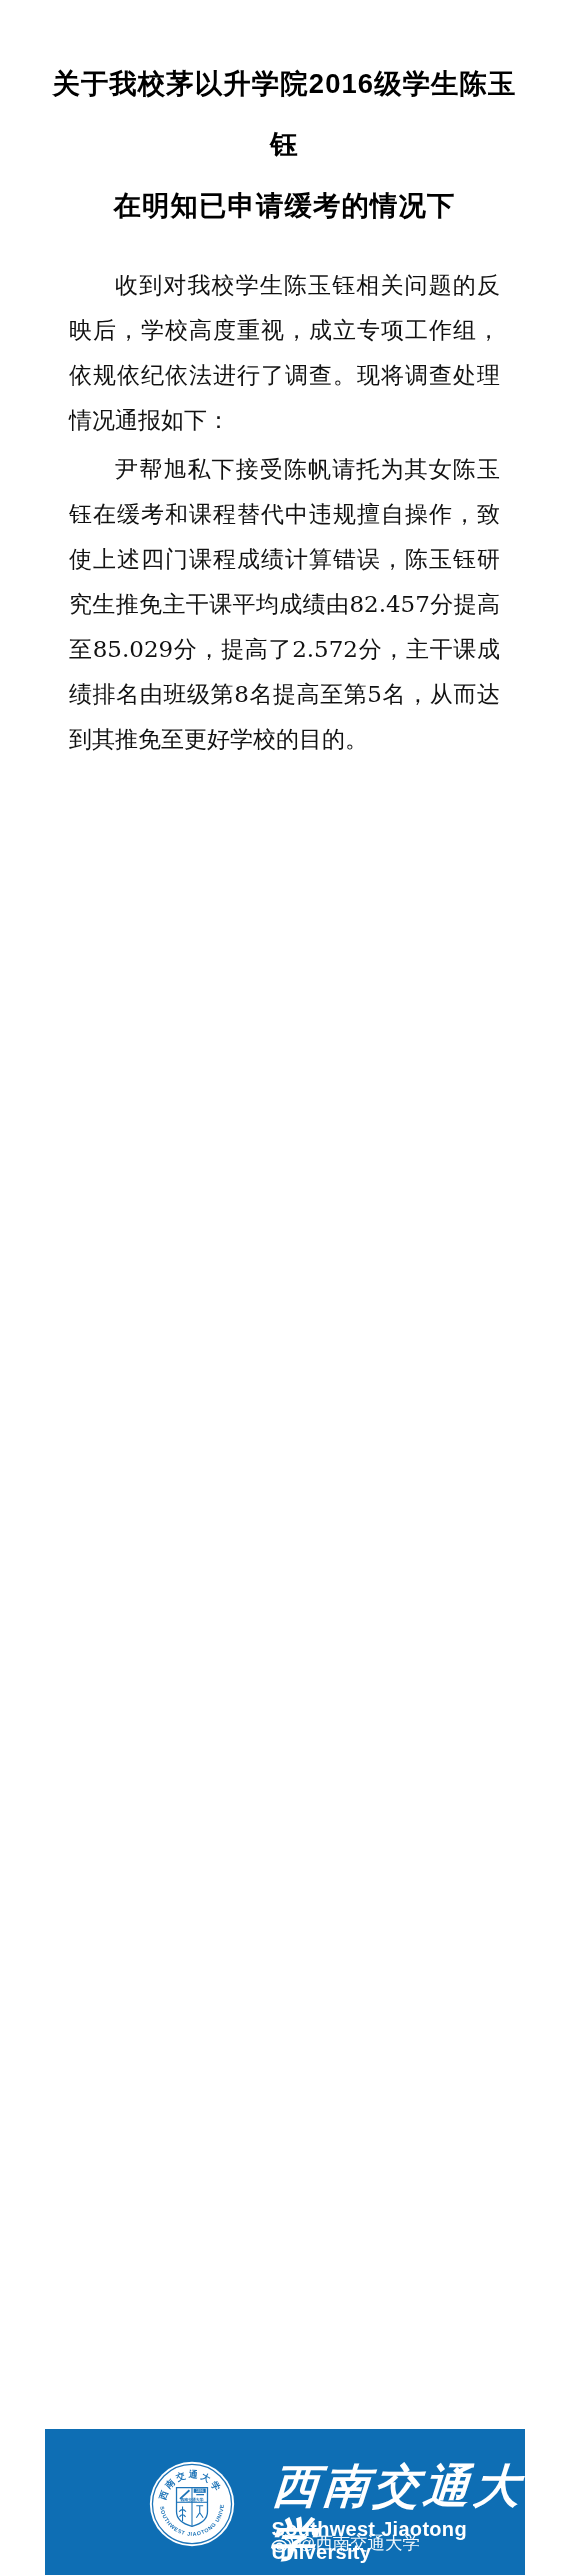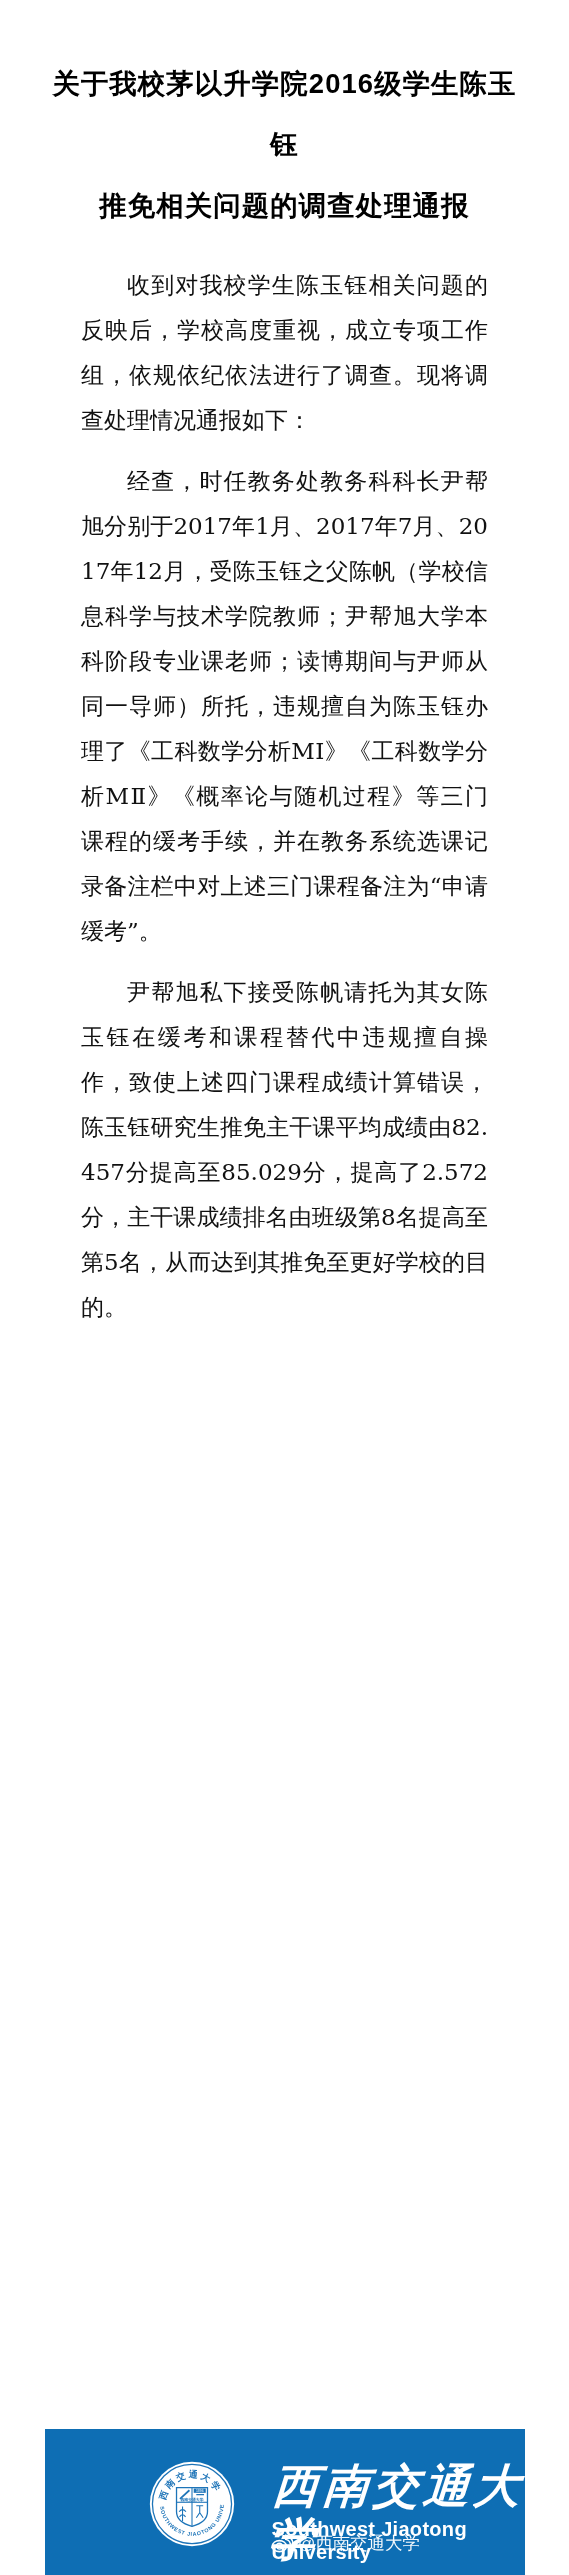--- a/index.html
+++ b/index.html
@@ -24,21 +24,21 @@
     letter-spacing:1.1px;
   }
   .doc-body{
     width:439px;
     margin:27.4px auto 0 auto;
     font-size:23px;
     line-height:45px;
     text-align:justify;
   }
   .doc-body p{
-    margin:16px;
+    margin:4px;
     text-indent:2em;
     word-break:break-all;
   }
   .footer{
     position:absolute;
     left:0;right:0;bottom:0;
     height:147px;
   }
   .seal{
     position:absolute;
@@ -83,26 +83,25 @@
   }
   .weibo-icon{width:22px;height:20px;flex:0 0 auto;}
 </style>
 </head>
 <body>
 
 <div class="page">
 
   <div class="title-block">
     <div>关于我校茅以升学院2016级学生陈玉钰</div>
-    <div>推免相关问题的调查处理通报</div>
+    <div>在明知已申请缓考的情况下</div>
   </div>
 
   <div class="doc-body" id="para-container">
       <p class="para">收到对我校学生陈玉钰相关问题的反映后，学校高度重视，成立专项工作组，依规依纪依法进行了调查。现将调查处理情况通报如下：</p>
-      <p class="para">经查，时任教务处教务科科长尹帮旭分别于2017年1月、2017年7月、2017年12月，受陈玉钰之父陈帆（学校信息科学与技术学院教师；尹帮旭大学本科阶段专业课老师；读博期间与尹师从同一导师）所托，违规擅自为陈玉钰办理了《工科数学分析MⅠ》《工科数学分析MⅡ》《概率论与随机过程》等三门课程的缓考手续，并在教务系统选课记录备注栏中对上述三门课程备注为“申请缓考”。</p>
       <p class="para">尹帮旭私下接受陈帆请托为其女陈玉钰在缓考和课程替代中违规擅自操作，致使上述四门课程成绩计算错误，陈玉钰研究生推免主干课平均成绩由82.457分提高至85.029分，提高了2.572分，主干课成绩排名由班级第8名提高至第5名，从而达到其推免至更好学校的目的。</p>
     </div>
 
   <div class="footer" style="background-color: rgb(14, 110, 180);">
 
     <svg class="seal" viewBox="0 0 200 200">
       <defs>
         <path id="arcTop" d="M 38 100 A 62 62 0 0 1 162 100" fill="none"></path>
         <path id="arcBot" d="M 26 100 A 74 74 0 0 0 174 100" fill="none"></path>
       </defs>

